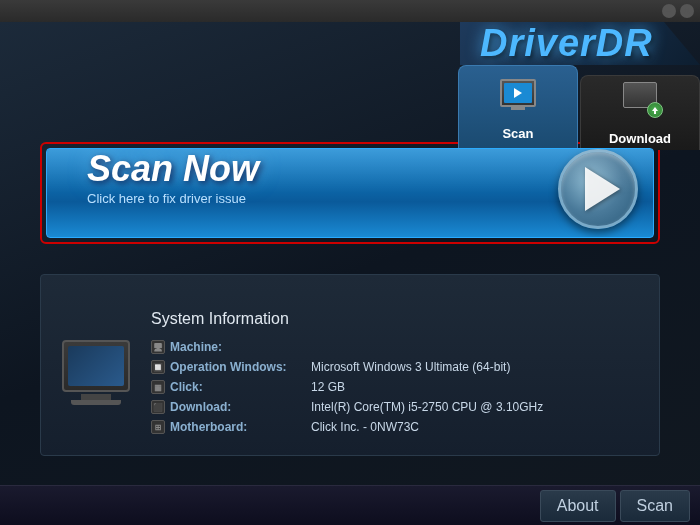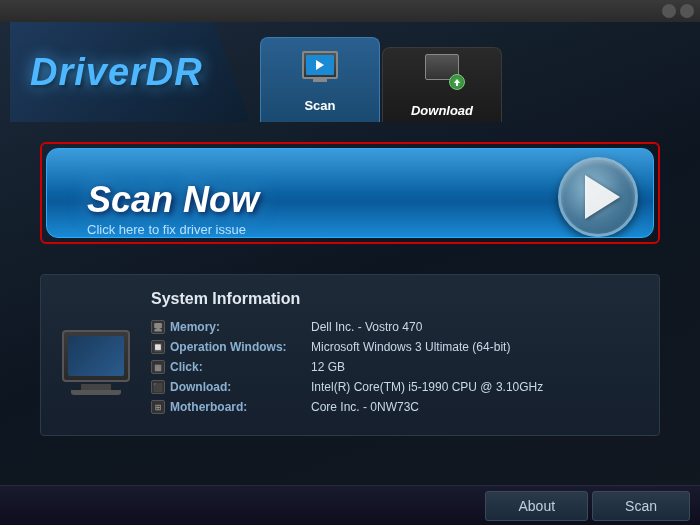--- a/index.html
+++ b/index.html
@@ -47,20 +47,21 @@
       overflow: hidden;
     }
 
     
     .header {
       display: flex;
       align-items: flex-end;
       height: 100px;
       padding: 0 0 0 10px;
       position: relative;
+      flex-direction: column;
     }
 
     
     .logo-area {
       width: 240px;
       height: 100px;
       background: linear-gradient(135deg, #1e3a5c 0%, #0d1e30 100%);
       clip-path: polygon(0 0, 85% 0, 100% 100%, 0 100%);
       display: flex;
       align-items: center;
@@ -99,21 +100,20 @@
     .nav-tab.active {
       background: linear-gradient(to bottom, #2a6090, #1a4a70);
       border: 1px solid #3a7ab0;
       border-bottom: none;
       height: 85px;
     }
     .nav-tab.inactive {
       background: linear-gradient(to bottom, #2a2a2a, #1a1a1a);
       border: 1px solid #3a3a3a;
       border-bottom: none;
-      font-style: italic;
     }
     .nav-tab-label {
       font-size: 13px;
       font-weight: bold;
       color: #ffffff;
     }
     .tab-icon {
       width: 40px;
       height: 35px;
       display: flex;
@@ -206,23 +206,23 @@
     .scan-now-wrapper {
       border: 2px solid #cc0000;
       border-radius: 6px;
       padding: 4px;
       margin-bottom: 30px;
     }
     .scan-now-btn {
       width: 100%;
       height: 90px;
       background: linear-gradient(to bottom, #1a8ad4 0%, #0d6aad 40%, #0a5a9a 60%, #1a8ad4 100%);
-      border-radius: 12px;
-      display: flex;
-      align-items: flex-end;
+      border-radius: 4px;
+      display: flex;
+      align-items: flex-start;
       justify-content: space-between;
       padding: 0 15px 0 40px;
       cursor: pointer;
       border: 1px solid #2aabff;
       position: relative;
       overflow: hidden;
     }
     .scan-now-btn::before {
       content: '';
       position: absolute;
@@ -274,23 +274,24 @@
     .system-info-section {
       background: linear-gradient(to bottom, #1e2a38, #151f2d);
       border: 1px solid #2a3a4a;
       border-radius: 4px;
       padding: 15px;
       display: flex;
       gap: 15px;
     }
     .system-info-title {
       font-size: 16px;
-      font-weight: bold;
+      font-weight: normal;
       color: #e0e8f0;
       margin-bottom: 12px;
+      margin-top: 20px;
     }
     .system-info-content {
       flex: 1;
     }
     .computer-visual {
       width: 80px;
       flex-shrink: 0;
       display: flex;
       align-items: center;
       justify-content: center;
@@ -365,26 +366,26 @@
       height: 40px;
       background: linear-gradient(to bottom, #1a1a2e, #0d0d1e);
       border-top: 1px solid #2a2a3e;
       display: flex;
       align-items: center;
       justify-content: flex-end;
       padding-right: 10px;
       gap: 4px;
     }
     .footer-btn {
-      padding: 6px 32px;
+      padding: 6px 16px;
       background: linear-gradient(to bottom, #2a3a4a, #1a2a3a);
       border: 1px solid #3a4a5a;
       border-radius: 3px;
       color: #c0d0e0;
-      font-size: 14px;
+      font-size: 16px;
       cursor: pointer;
     }
   </style>
 </head>
 <body>
 
 <div class="title-bar">
   <button class="title-bar-btn minimize-btn">−</button>
   <button class="title-bar-btn close-btn">✕</button>
 </div>
@@ -450,23 +451,22 @@
           <div class="pc-stand"></div>
           <div class="pc-base"></div>
         </div>
       </div>
       <div class="system-info-content">
         <div class="system-info-title">System Information</div>
 
         <div class="info-row">
           <span class="info-label">
             <span class="info-icon">🖥</span>
-            <span>Memory:</span>
+            <span>Machine:</span>
           </span>
-          <span class="info-value">Dell Inc. - Vostro 470</span>
         </div>
 
         <div class="info-row">
           <span class="info-label">
             <span class="info-icon">🔲</span>
             <span>Operation Windows:</span>
           </span>
           <span class="info-value">Microsoft Windows 3 Ultimate  (64-bit)</span>
         </div>
 
@@ -476,29 +476,29 @@
             <span>Click:</span>
           </span>
           <span class="info-value">12 GB</span>
         </div>
 
         <div class="info-row">
           <span class="info-label">
             <span class="info-icon">⬛</span>
             <span>Download:</span>
           </span>
-          <span class="info-value">Intel(R) Core(TM) i5-1990 CPU @ 3.10GHz</span>
+          <span class="info-value">Intel(R) Core(TM) i5-2750 CPU @ 3.10GHz</span>
         </div>
 
         <div class="info-row">
           <span class="info-label">
             <span class="info-icon">⊞</span>
             <span>Motherboard:</span>
           </span>
-          <span class="info-value">Core Inc. - 0NW73C</span>
+          <span class="info-value">Click Inc. - 0NW73C</span>
         </div>
       </div>
     </div>
   </div>
 
   <div class="footer">
     <button class="footer-btn">About</button>
     <button class="footer-btn">Scan</button>
   </div>
 

